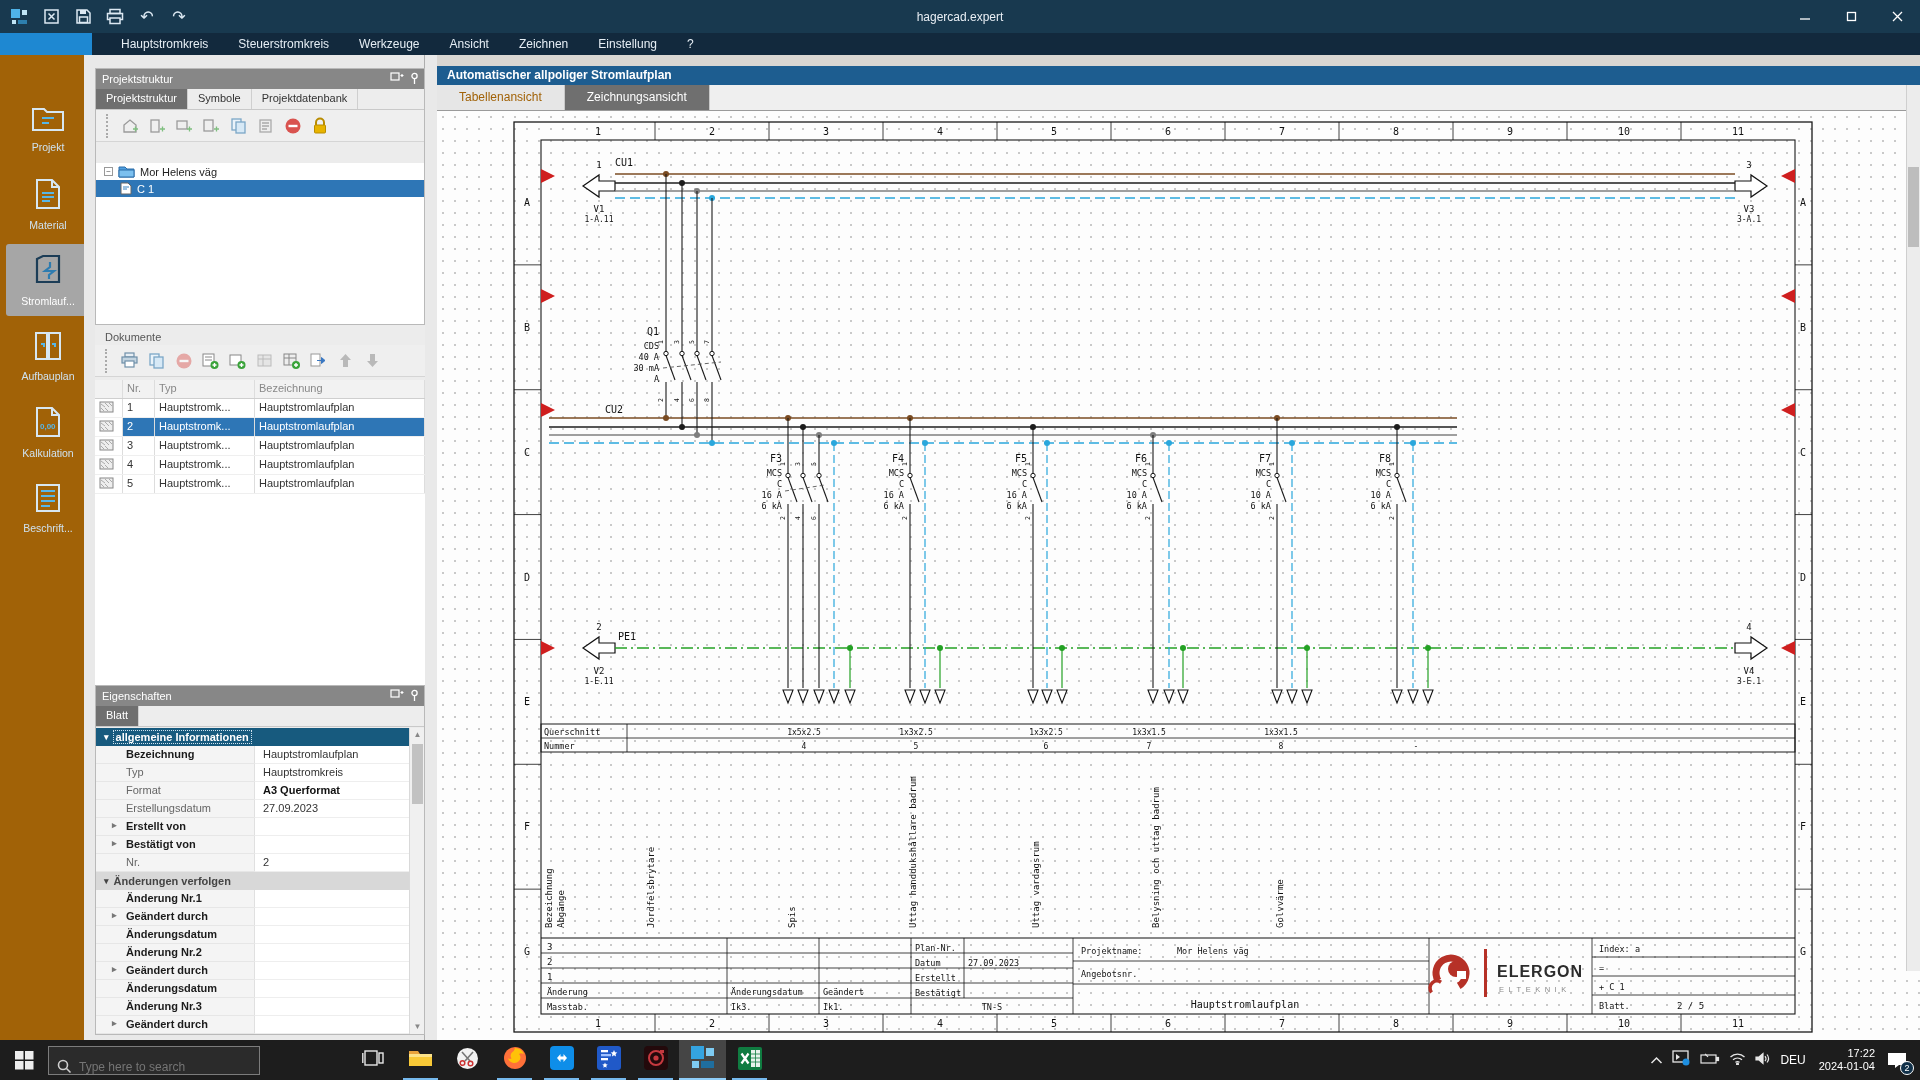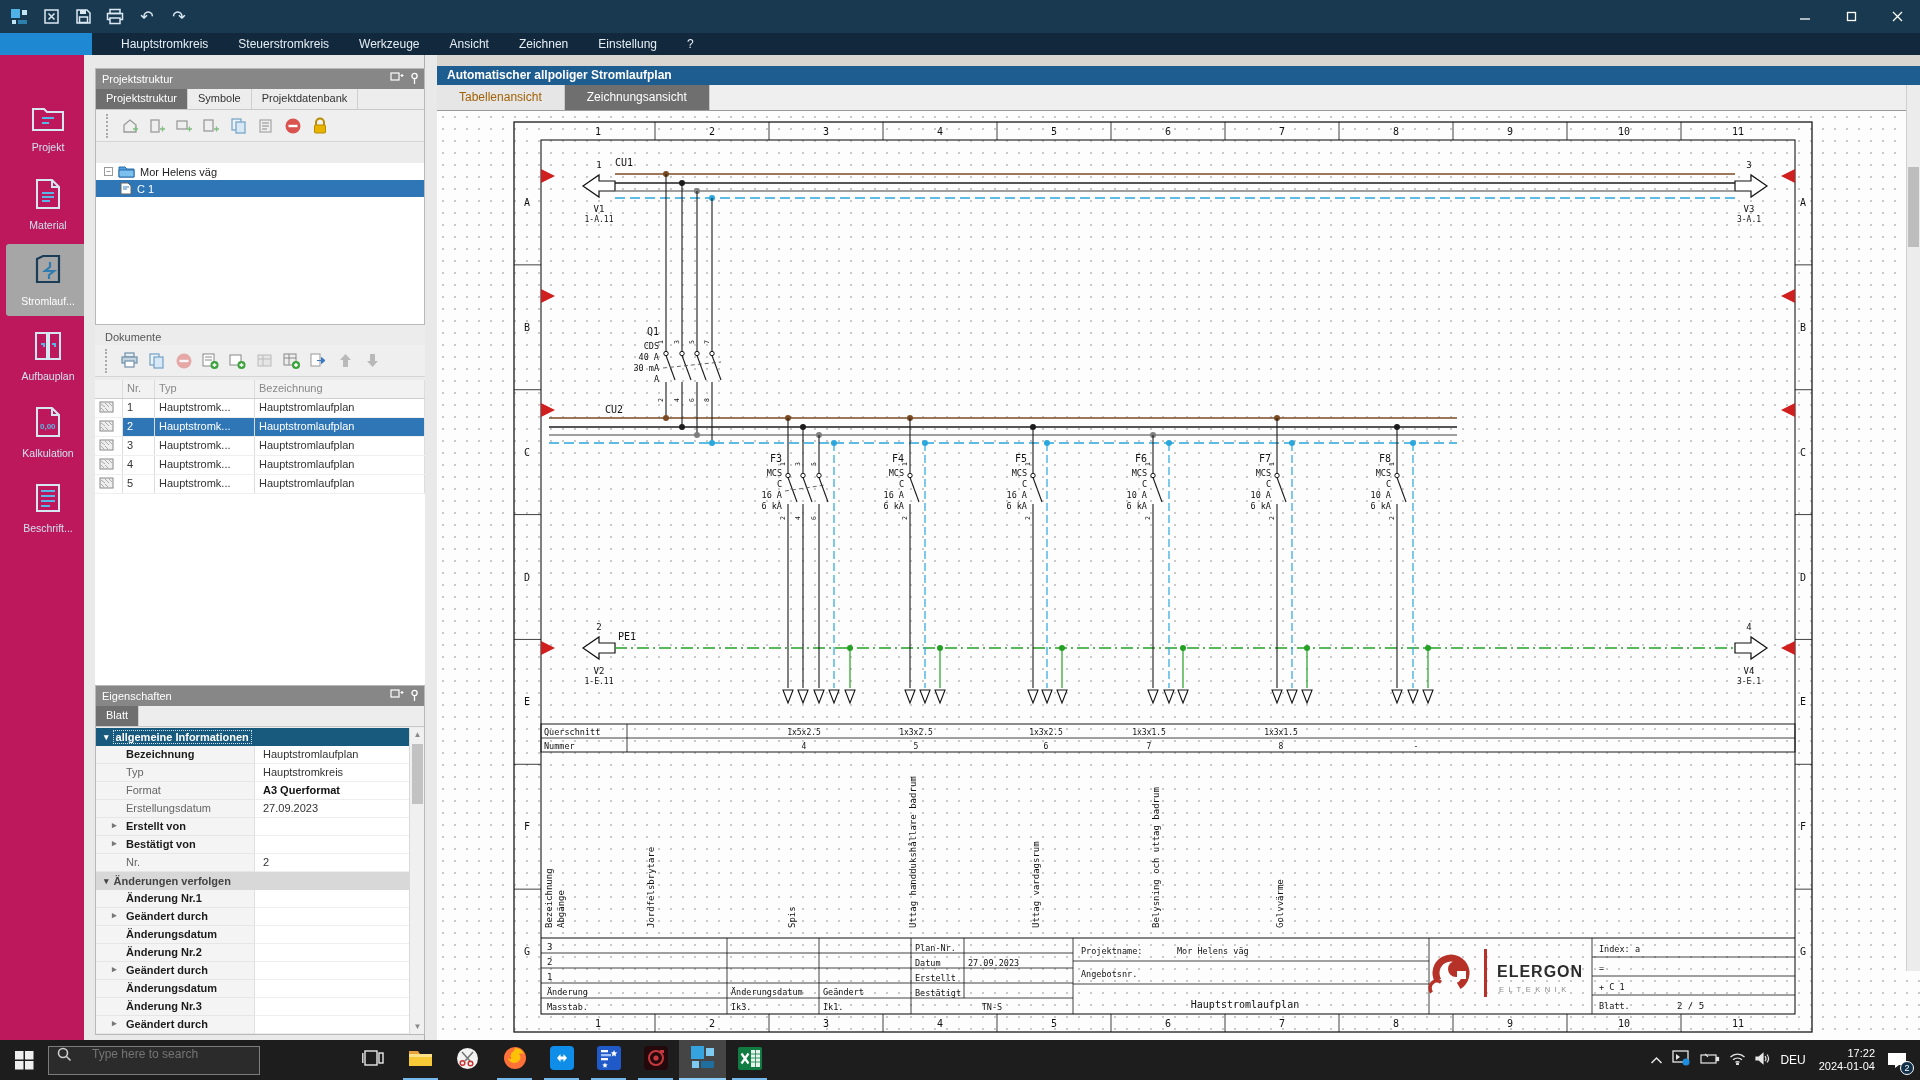--- a/index.html
+++ b/index.html
@@ -15,21 +15,21 @@
   #window-title{position:absolute;left:0;right:0;text-align:center;color:#e8eef4;font-size:12px;pointer-events:none}
   .win-controls{position:absolute;right:0;top:0;height:33px;display:flex}
   .wc{width:46px;height:33px;display:flex;align-items:center;justify-content:center;color:#fff}
 
   
   #menubar{left:0;top:33px;width:1920px;height:22px;background:#12293d;display:flex;align-items:center}
   .menu-file-tab{width:92px;height:22px;background:#1e88d2}
   .mitem{color:#e6eef5;font-size:12px;padding:0 15px;height:22px;line-height:22px}
 
   
-  #sidebar{left:0;top:55px;width:96px;height:985px;background:#be185d}
+  #sidebar{left:0;top:55px;width:96px;height:985px;background:#a16207}
   .sbitem{width:96px;height:74px;display:flex;flex-direction:column;align-items:center;justify-content:center;margin-top:2px}
   .sbitem .sbbox{width:84px;height:72px;border-radius:3px;display:flex;flex-direction:column;align-items:center;justify-content:center}
   .sbitem.active .sbbox{background:#a6a6a6}
   .sblabel{font-size:10.5px;color:#cfe2f0;margin-top:4px}
   .sbitem.active .sblabel{color:#fff}
 
   
   #panelcol{left:84px;top:55px;width:341px;height:985px;background:#e9e9e9;border-right:1px solid #aeaeae}
   .panel{position:absolute;left:11px;width:330px;background:#ececec;border:1px solid #b9b9b9}
   .ptitle{height:20px;background:#878787;color:#fff;font-size:11px;line-height:20px;padding-left:6px;position:relative}
@@ -77,21 +77,21 @@
   .mtab{padding:5px 22px;color:#a16207;background:#e6e6e6;border-right:1px solid #c9c9c9}
   .mtab.on{background:#6f6f6f;color:#fff}
   #mcanvas{position:absolute;left:0;top:56px;width:1483px;height:929px;background-color:#fdfdfd;
     background-image:radial-gradient(circle,#c9c9c9 0.8px,transparent 1px);background-size:12px 12px}
   #vscroll{position:absolute;right:0;top:30px;width:14px;bottom:0;background:#ececec;border-left:1px solid #cfcfcf}
   #vthumb{position:absolute;left:1px;top:82px;width:11px;height:80px;background:#bdbdbd}
 
   
   #taskbar{left:0;top:1040px;width:1920px;height:40px;background:#1d1d1d;display:flex;align-items:center}
   #start{width:48px;height:40px;display:flex;align-items:center;justify-content:center}
-  #searchbox{width:212px;height:29px;background:#2b2b2b;border:1px solid #7c7c7c;display:flex;align-items:flex-start;padding-left:8px;gap:20px}
+  #searchbox{width:212px;height:29px;background:#2b2b2b;border:1px solid #7c7c7c;display:flex;align-items:flex-end;padding-left:8px;gap:7px}
   #searchbox input{background:transparent;border:none;outline:none;color:#c9c9c9;font-size:12px;width:160px;font-family:"Liberation Sans",sans-serif}
   #apps{position:absolute;left:350px;top:0;height:40px;display:flex}
   .app{width:47px;height:40px;display:flex;align-items:center;justify-content:center;position:relative}
   .app.active{background:rgba(255,255,255,.18)}
   .app .runbar{position:absolute;left:6px;right:6px;bottom:0;height:2px;background:#76b9ed}
   .app.active .runbar{left:0;right:0;background:#8ecdf8}
   #tray{position:absolute;right:10px;top:0;height:40px;display:flex;align-items:center;gap:9px;color:#e6e6e6}
   #lang{font-size:12px;color:#fff}
   #clock{font-size:11px;color:#fff;text-align:right;line-height:13px;margin-left:4px}
   .notif{position:relative;width:26px;height:26px;display:flex;align-items:center;justify-content:center}
@@ -127,20 +127,21 @@
     </span>
     <span class="tbi">
       <svg width="18" height="17" fill="none" stroke="#dce9f3" stroke-width="1.5">
           <rect x="4" y="1.5" width="10" height="4"></rect>
           <rect x="1.5" y="5.5" width="15" height="6"></rect>
           <rect x="4" y="10" width="10" height="5.5" fill="#18394f"></rect>
         </svg>
     </span>
     <span class="tbi">↶</span>
     <span class="tbi">↷</span>
+    <div id="window-title">hagercad.expert</div>
     <div class="win-controls">
       <span class="wc">
           <svg width="11" height="11">
             <path d="M0 8h10" stroke="#fff" stroke-width="1.3"></path>
           </svg>
         </span>
       <span class="wc">
           <svg width="11" height="11" fill="none" stroke="#fff" stroke-width="1.3">
             <rect x="1.5" y="1.5" width="8" height="8"></rect>
           </svg>

